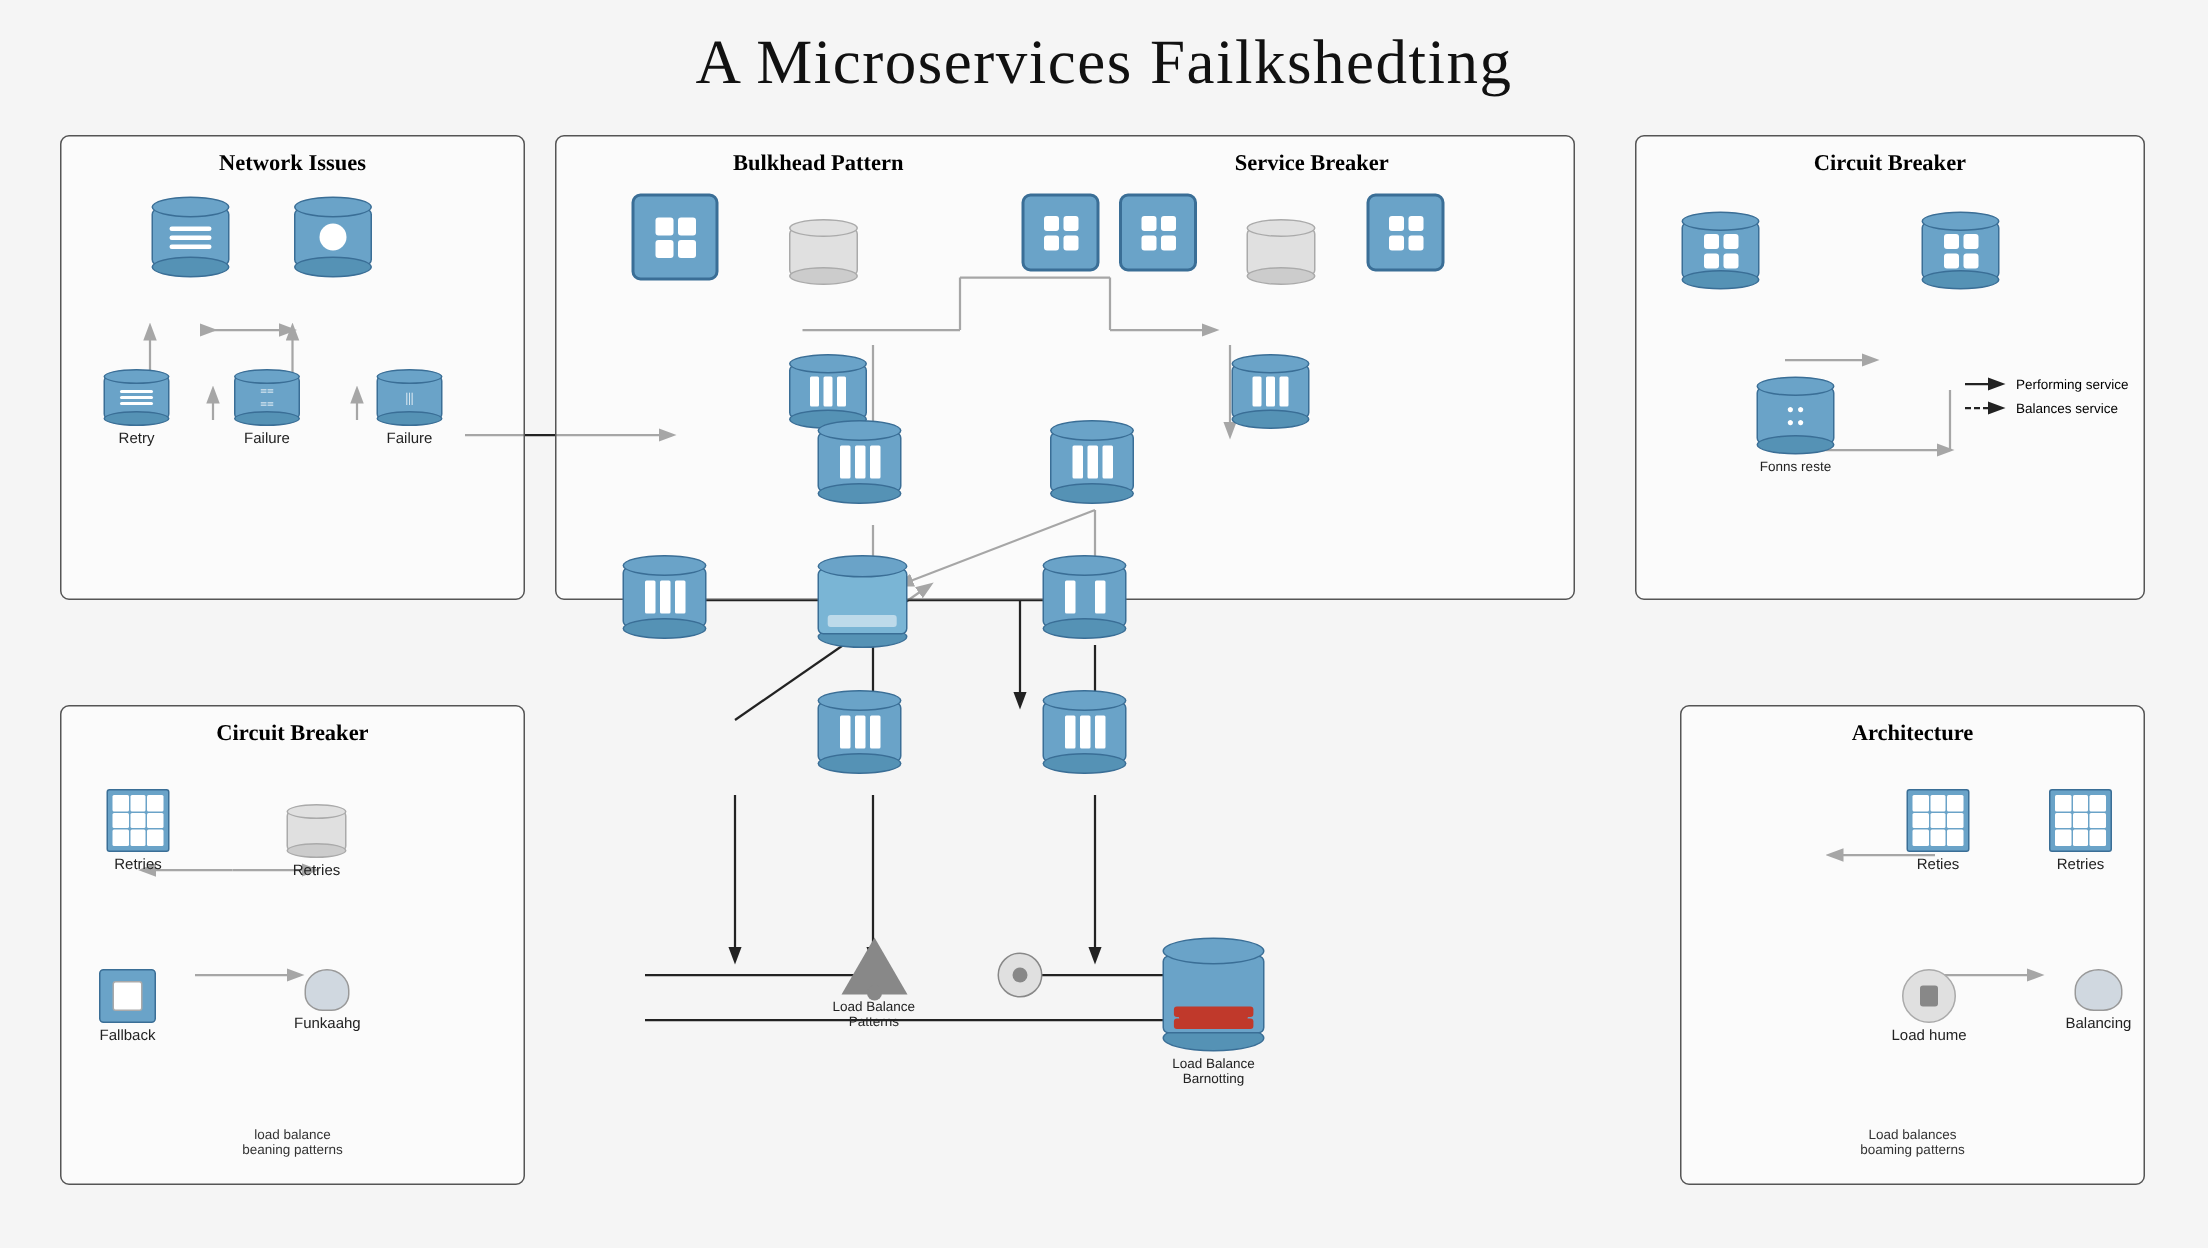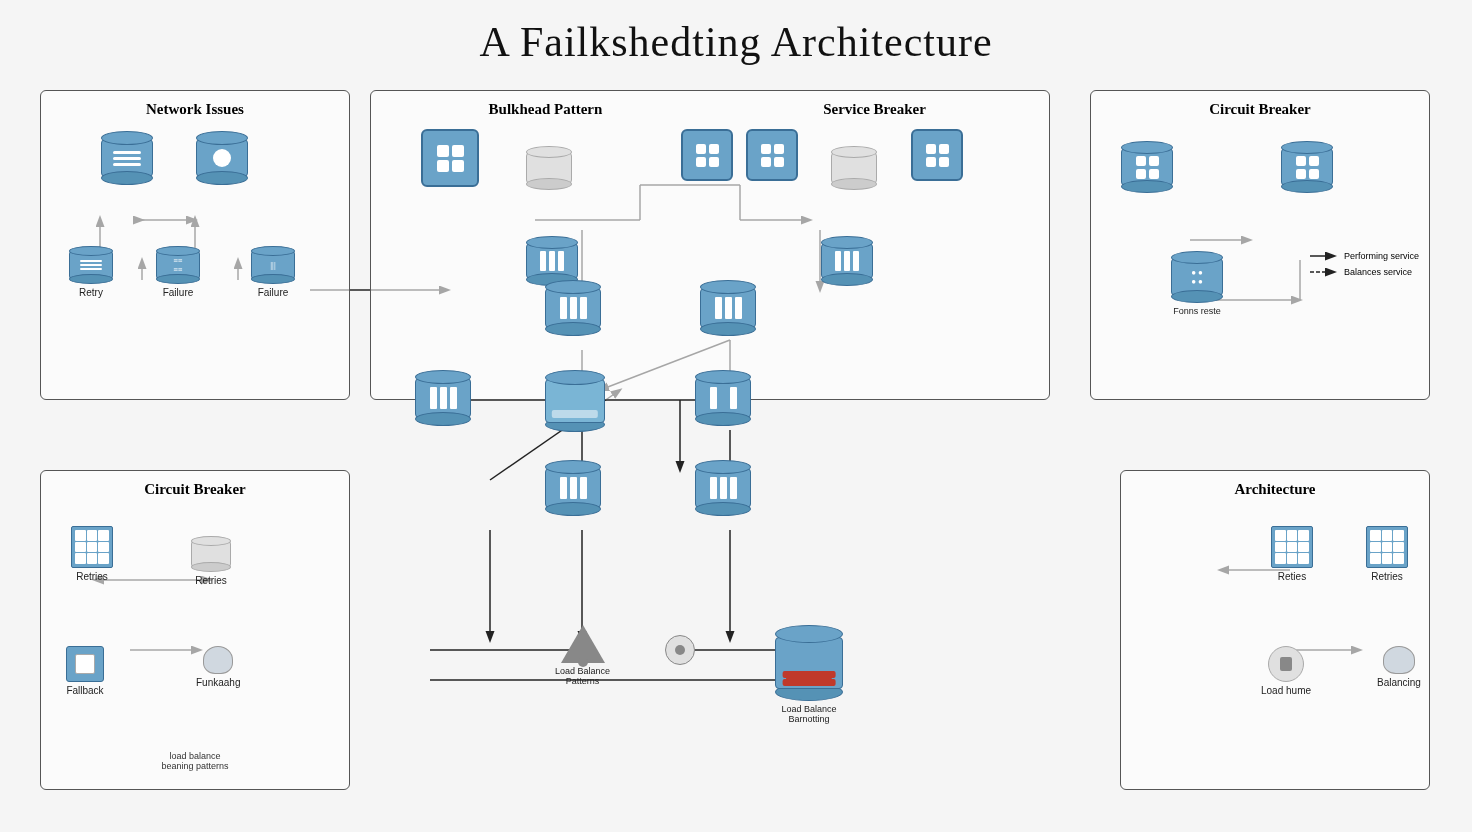--- a/index.html
+++ b/index.html
@@ -182,21 +182,21 @@
       padding: 3px;
       border-radius: 2px;
     }
     .building .b { background: white; border-radius: 1px; }
   </style>
 </head>
 <body>
 
 <div class="canvas">
 
-  <h1 class="page-title">A Failkshedting Architecture</h1>
+  <h1 class="page-title">A Microservices Failkshedting</h1>
 
   <svg class="arrows">
     <defs>
       <marker id="ah" markerWidth="8" markerHeight="8" refX="6" refY="3" orient="auto">
         <path d="M0,0 L0,6 L8,3 z"></path>
       </marker>
       <marker id="ah2" markerWidth="6" markerHeight="6" refX="5" refY="2.5" orient="auto">
         <path d="M0,0 L0,5 L6,2.5 z"></path>
       </marker>
     </defs>
@@ -668,15 +668,18 @@
       <div style="width:36px;height:36px;background:#e0e0e0;border:1.5px solid #aaa;border-radius:50%;display:flex;align-items:center;justify-content:center;">
         <div style="width:12px;height:14px;background:#888;border-radius:2px;"></div>
       </div>
       <div class="svc-label">Load hume</div>
     </div>
 
     <div class="svc" style="position:absolute; left:240px; top:175px;margin-left:16px;">
       <div style="width:32px;height:28px;background:#d0d8e0;border:1.5px solid #999;border-radius:50% 50% 40% 40%;"></div>
       <div class="svc-label">Balancing</div>
     </div>
+    <div style="position:absolute; bottom:18px; left:20px; right:20px; text-align:center; font-size:9px; font-family:Arial,sans-serif; color:#333;">
+      Load balances<br>boaming patterns
+    </div>
   </div>
 
 </div>
 
 </body></html>

